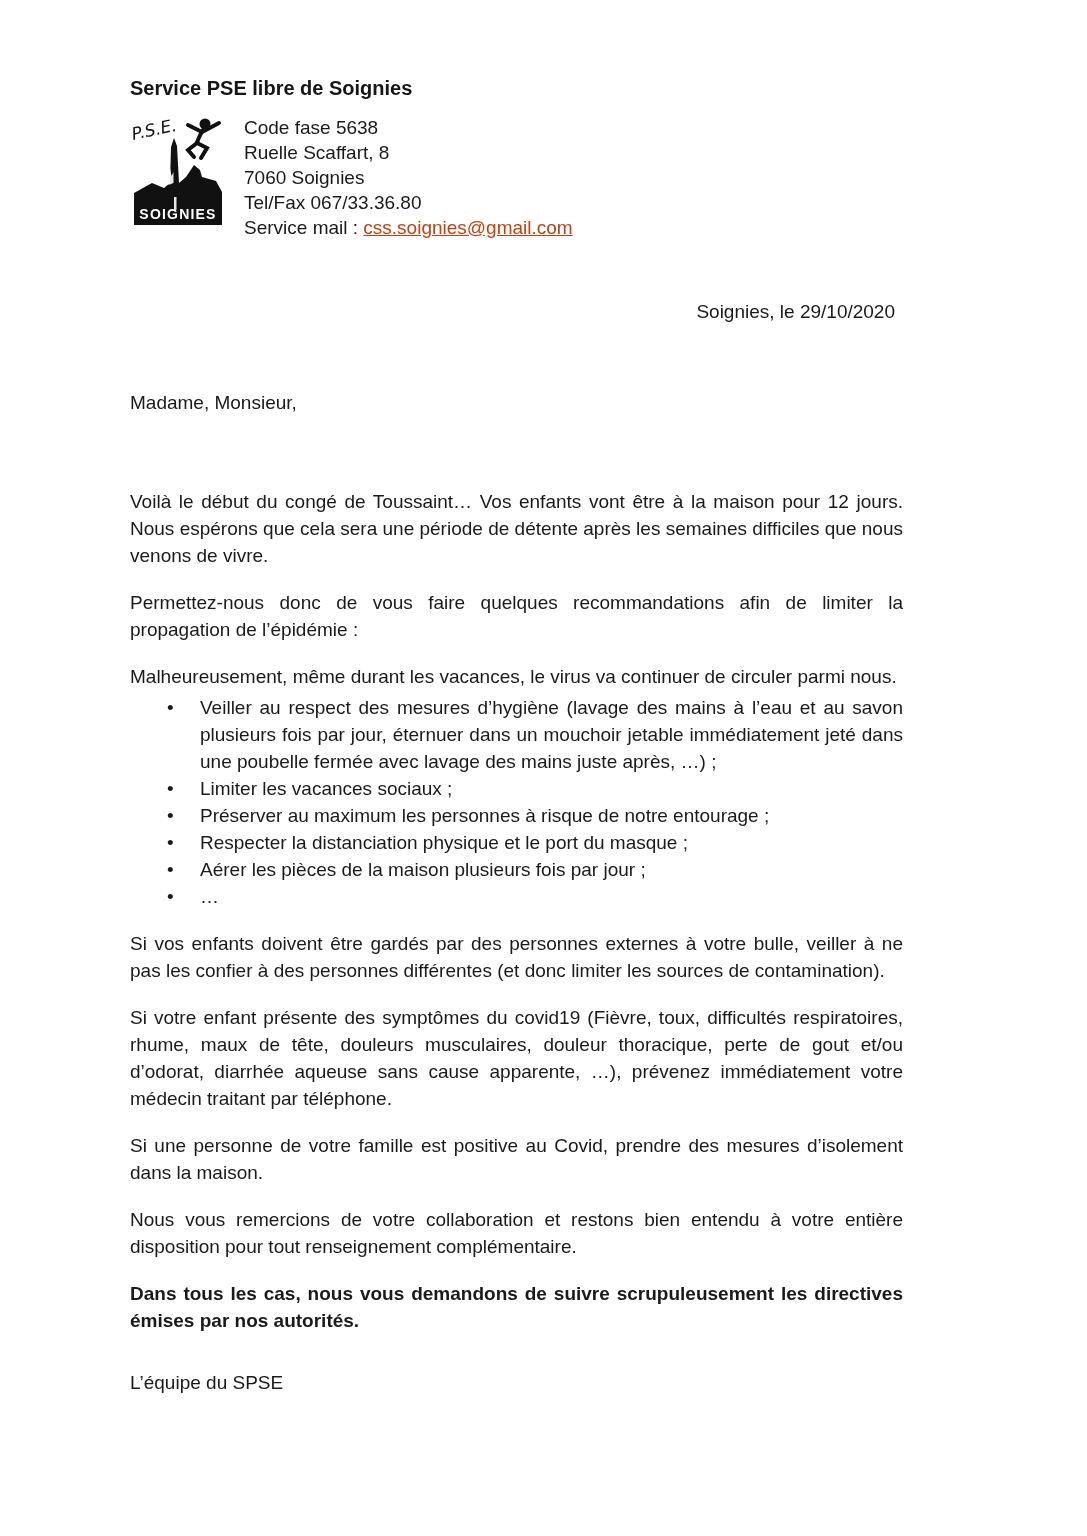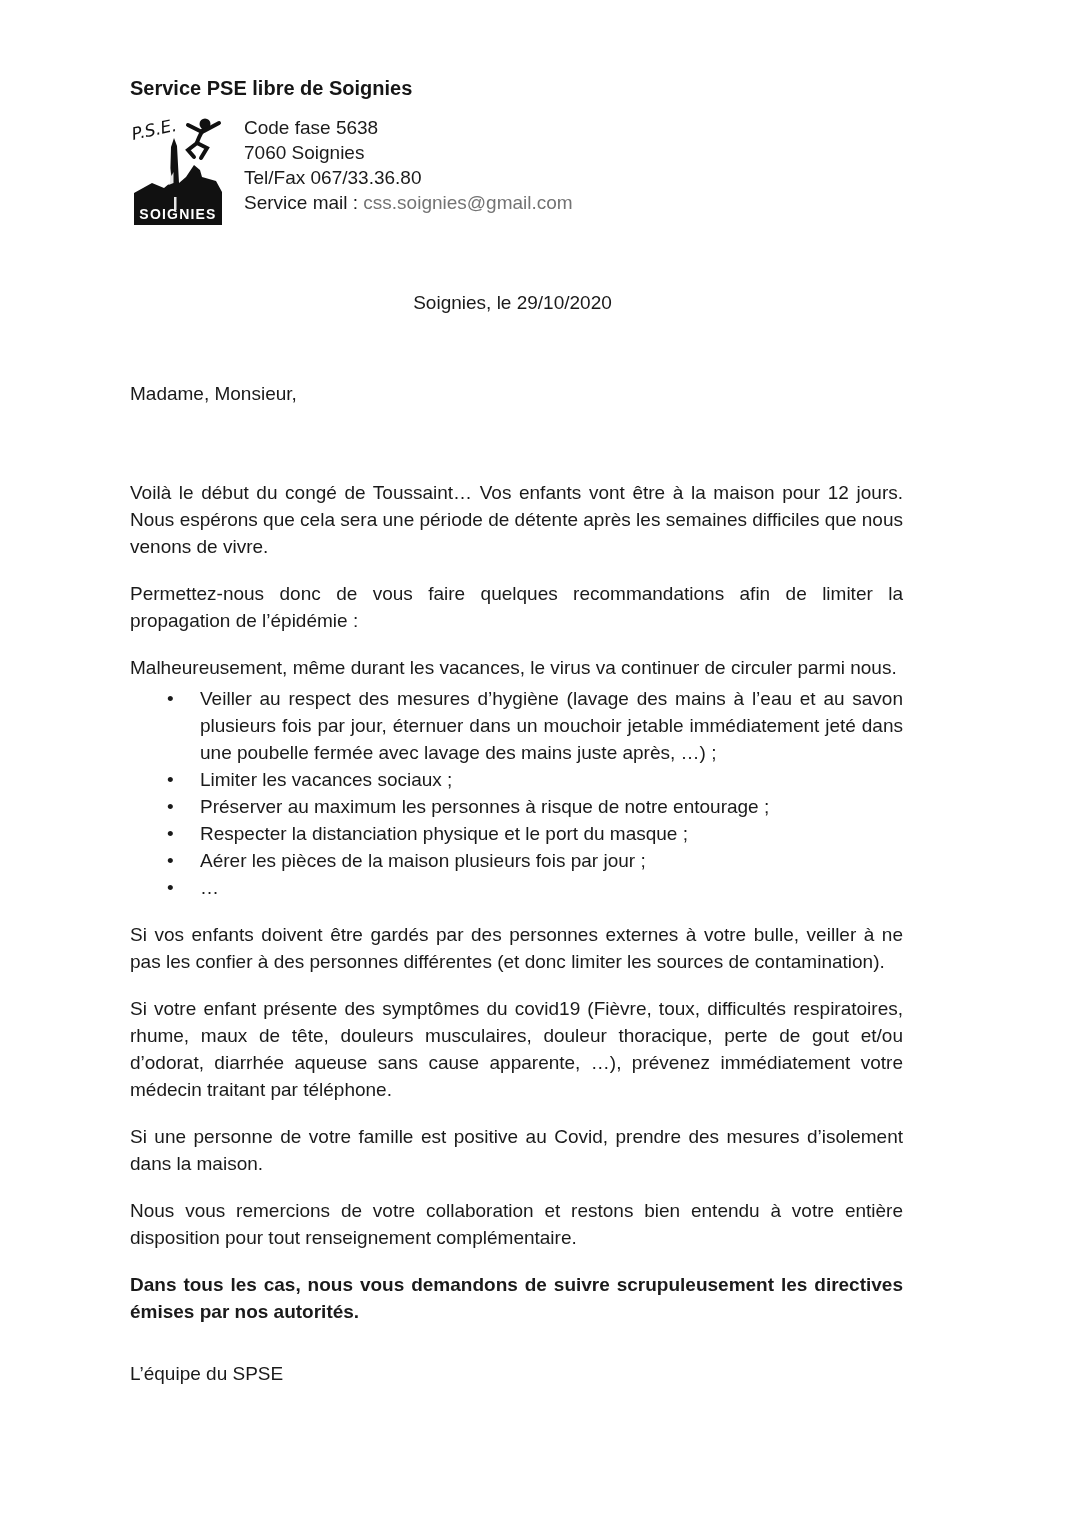--- a/index.html
+++ b/index.html
@@ -37,27 +37,28 @@
   .logo-box {
     width: 96px;
     height: 118px;
     flex: 0 0 auto;
   }
   .contact-block {
     line-height: 25px;
     padding-top: 2px;
   }
   .mail-link {
-    color: #737373;
+    color: #c2410c;
+    text-decoration: underline;
     cursor: pointer;
   }
   .dateline {
     margin-top: 58px;
     line-height: 27px;
-    text-align: center;
+    text-align: right;
     padding-right: 8px;
   }
   .salutation {
     margin-top: 64px;
     line-height: 27px;
   }
   .para {
     margin: 20px 0 0 0;
     line-height: 27px;
     text-align: justify;
@@ -116,20 +117,21 @@
         <path fill="#111" d="M4 112 L4 80 L22 70 L34 75 L40 70 L41 34 L44 25 L47 33 L49 70 L56 64 L64 52 L70 57 L72 64 L86 68 L92 79 L92 112 Z"></path>
         <path fill="#ffffff" opacity="0.9" d="M38 62 l2 -7 l1.5 8 l2 -4 l0 11 l-5 2 Z"></path>
         <rect x="44" y="84" width="2.5" height="13" fill="#ffffff" opacity="0.9"></rect>
 
         <text x="48" y="106" font-size="14" font-weight="bold" letter-spacing="1.2" text-anchor="middle" fill="#ffffff" font-family="Liberation Sans, sans-serif">SOIGNIES</text>
       </svg>
     </div>
 
     <div class="contact-block">
       <div>Code fase 5638</div>
+      <div>Ruelle Scaffart, 8</div>
       <div>7060 Soignies</div>
       <div>Tel/Fax 067/33.36.80</div>
       <div>
         <span>Service mail : </span><a class="mail-link">css.soignies@gmail.com</a>
       </div>
     </div>
   </div>
 
   <div class="dateline">Soignies, le 29/10/2020</div>
 

